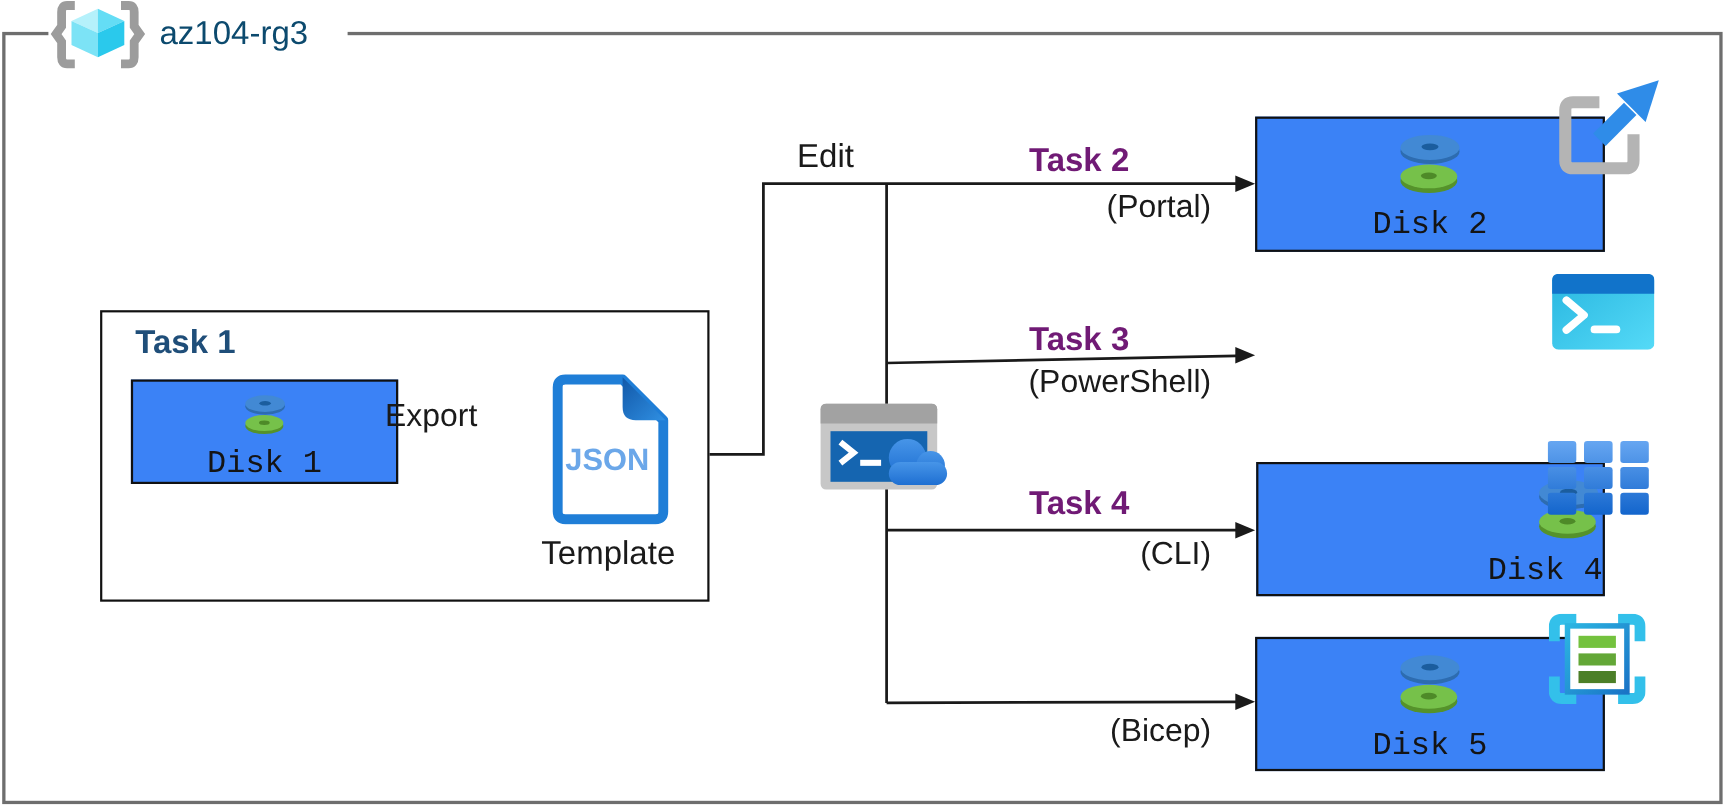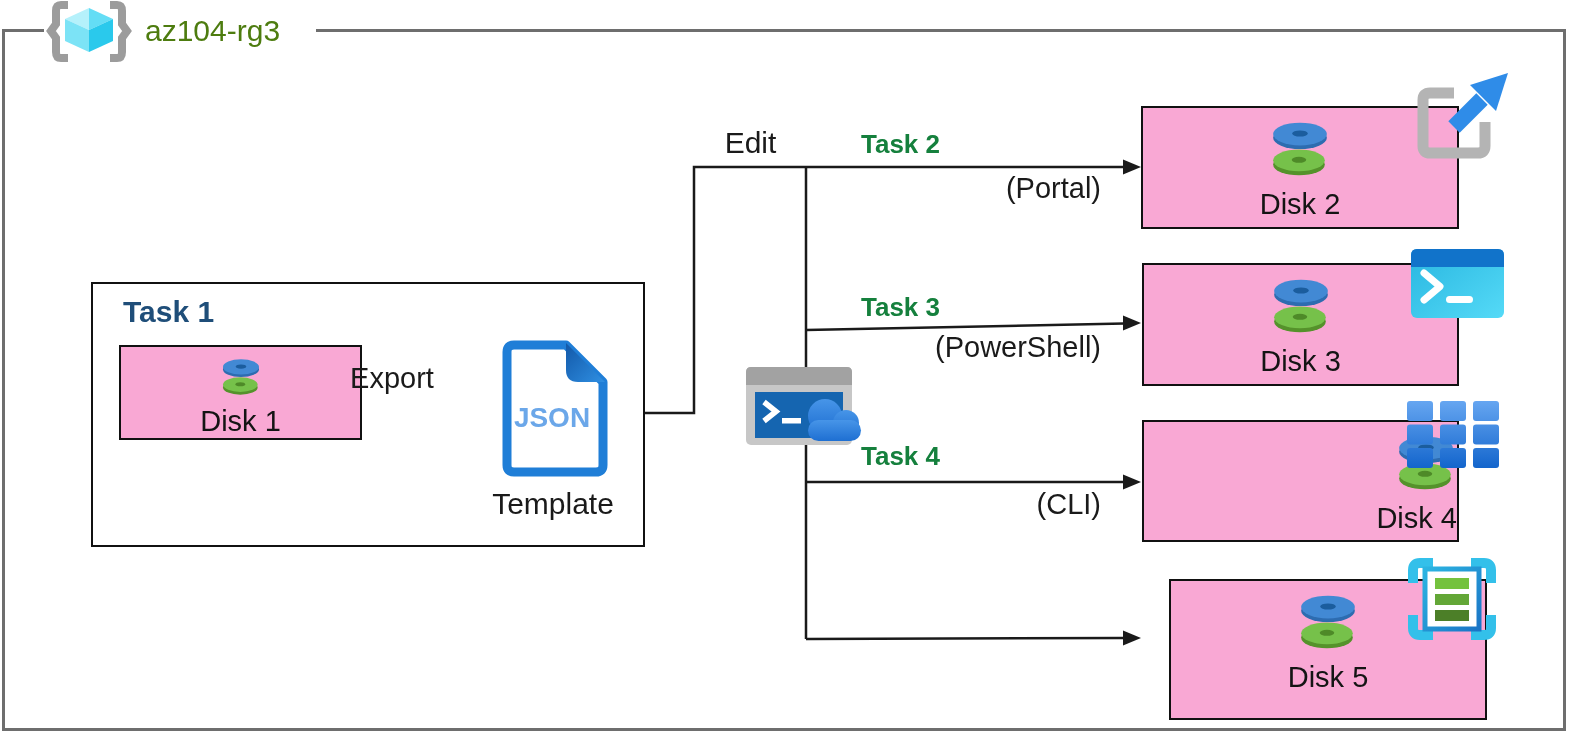--- a/index.html
+++ b/index.html
@@ -3,49 +3,49 @@
 <meta charset="utf-8">
 <style>
   html,body{margin:0;padding:0;background:#fff;}
   #stage{position:relative;width:1572px;height:737px;background:#fff;overflow:hidden;
          font-family:"Liberation Sans","DejaVu Sans",sans-serif;color:#1a1a1a;}
   .abs{position:absolute;}
   
   #rg-frame{left:2px;top:29px;width:1564px;height:702px;border:3px solid #6e6e6e;box-sizing:border-box;z-index:1;}
   #rg-frame-mask{left:44px;top:26px;width:272px;height:9px;background:#fff;z-index:2;}
   #rg-icon{left:44px;top:0;width:92px;height:64px;z-index:3;}
-  #rg-label{left:145px;top:14px;font-size:30px;z-index:3;color:#4d7c0f;}
+  #rg-label{left:145px;top:14px;font-size:30px;z-index:3;color:#0c4a6e;}
   
   #wires{left:0;top:0;width:1572px;height:737px;z-index:2;}
   #wires path,#wires line{stroke:#1a1a1a;stroke-width:2.5;fill:none;}
   #wires polygon{fill:#1a1a1a;stroke:none;}
   
   #task1-box{left:91px;top:282px;width:554px;height:265px;border:2.5px solid #111;background:#fff;box-sizing:border-box;z-index:3;}
   #task1-title{left:123px;top:295px;font-size:30px;font-weight:bold;color:#1f4e79;z-index:4;}
-  .disk-box{background:#f9a8d4;border:2.5px solid #111;box-sizing:border-box;z-index:4;
-            display:flex;flex-direction:column;align-items:center;}
+  .disk-box{background:#3b82f6;border:2.5px solid #111;box-sizing:border-box;z-index:4;
+            display:flex;flex-direction:column;align-items:center;font-family:Liberation Mono, monospace;}
   #disk1-box{left:119px;top:345px;width:243px;height:95px;padding-top:12px;}
   .disk-box .disk-label{font-size:29px;color:#141414;}
   #disk1-box .disk-label{margin-top:10px;}
   #export-label{left:337px;top:362px;width:110px;text-align:center;font-size:29px;z-index:4;}
   #json-icon{left:495px;top:340px;width:113px;height:137px;z-index:4;}
   #template-label{left:463px;top:487px;width:180px;text-align:center;font-size:30px;z-index:4;}
   #edit-label{left:703px;top:126px;width:95px;text-align:center;font-size:30px;z-index:4;}
   
-  .task-label{width:240px;font-size:26px;font-weight:bold;color:#15803d;z-index:4;}
+  .task-label{width:240px;text-align:center;font-size:30px;font-weight:bold;color:#701a75;z-index:4;}
   .method-label{width:240px;text-align:right;font-size:29px;z-index:4;}
   #task2-label{left:861px;top:129px;}   #method2-label{left:861px;top:172px;}
   #task3-label{left:861px;top:292px;}   #method3-label{left:861px;top:331px;}
   #task4-label{left:861px;top:441px;}   #method4-label{left:861px;top:488px;}
   #task5-label{left:861px;top:608px;}   #method5-label{left:861px;top:649px;}
   
   #disk2-box{left:1141px;top:106px;width:318px;height:123px;padding-top:14px;}
   #disk3-box{left:1142px;top:263px;width:317px;height:123px;padding-top:14px;}
   #disk4-box{left:1142px;top:420px;width:317px;height:122px;padding-top:14px;align-items:flex-end;}
-  #disk5-box{left:1141px;top:579px;width:318px;height:141px;padding-top:14px;margin-left:28px;}
+  #disk5-box{left:1141px;top:579px;width:318px;height:122px;padding-top:14px;}
   #disk2-box .disk-label,#disk3-box .disk-label,#disk4-box .disk-label,#disk5-box .disk-label{margin-top:12px;}
   
   #portal-icon{left:1414px;top:66px;width:100px;height:95px;z-index:5;}
   #powershell-icon{left:1411px;top:249px;width:93px;height:69px;z-index:5;}
   #cli-icon{left:1407px;top:401px;width:92px;height:71px;z-index:5;}
   #bicep-icon{left:1408px;top:558px;width:88px;height:82px;z-index:5;}
   #cloudshell-icon{left:745px;top:366px;width:125px;height:82px;z-index:5;}
   svg{display:block;}
 </style>
 </head>
@@ -136,32 +136,27 @@
   <div id="template-label" class="abs">Template</div>
 
   <div id="edit-label" class="abs">Edit</div>
 
   <div id="task2-label" class="abs task-label">Task 2</div>
   <div id="method2-label" class="abs method-label">(Portal)</div>
   <div id="task3-label" class="abs task-label">Task 3</div>
   <div id="method3-label" class="abs method-label">(PowerShell)</div>
   <div id="task4-label" class="abs task-label">Task 4</div>
   <div id="method4-label" class="abs method-label">(CLI)</div>
+  <div id="method5-label" class="abs method-label">(Bicep)</div>
 
   <div id="disk2-box" class="abs disk-box">
     <svg width="62" height="54" viewBox="0 0 60 52">
         <use href="#disk-sym"></use>
       </svg>
     <div class="disk-label">Disk 2</div>
-  </div>
-  <div id="disk3-box" class="abs disk-box">
-    <svg width="62" height="54" viewBox="0 0 60 52">
-        <use href="#disk-sym"></use>
-      </svg>
-    <div class="disk-label">Disk 3</div>
   </div>
   <div id="disk4-box" class="abs disk-box">
     <svg width="62" height="54" viewBox="0 0 60 52">
         <use href="#disk-sym"></use>
       </svg>
     <div class="disk-label">Disk 4</div>
   </div>
   <div id="disk5-box" class="abs disk-box">
     <svg width="62" height="54" viewBox="0 0 60 52">
         <use href="#disk-sym"></use>

